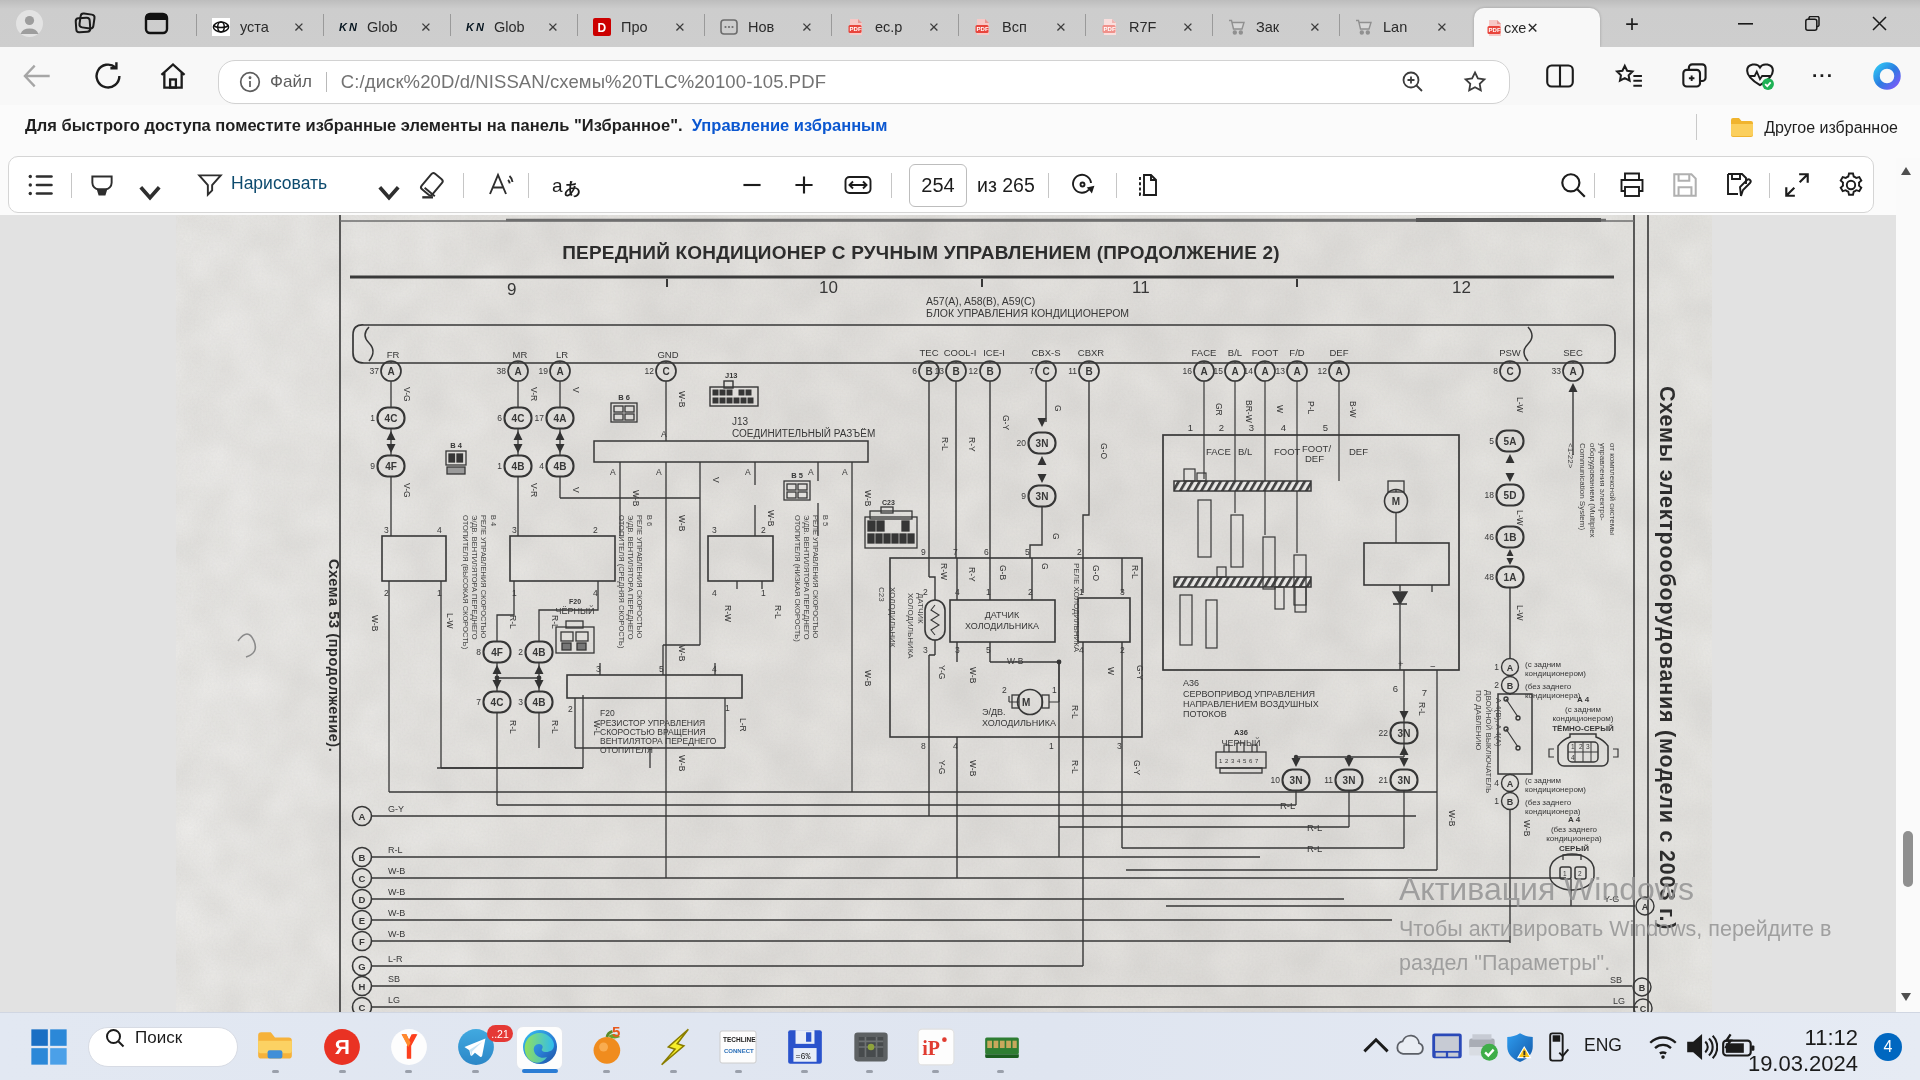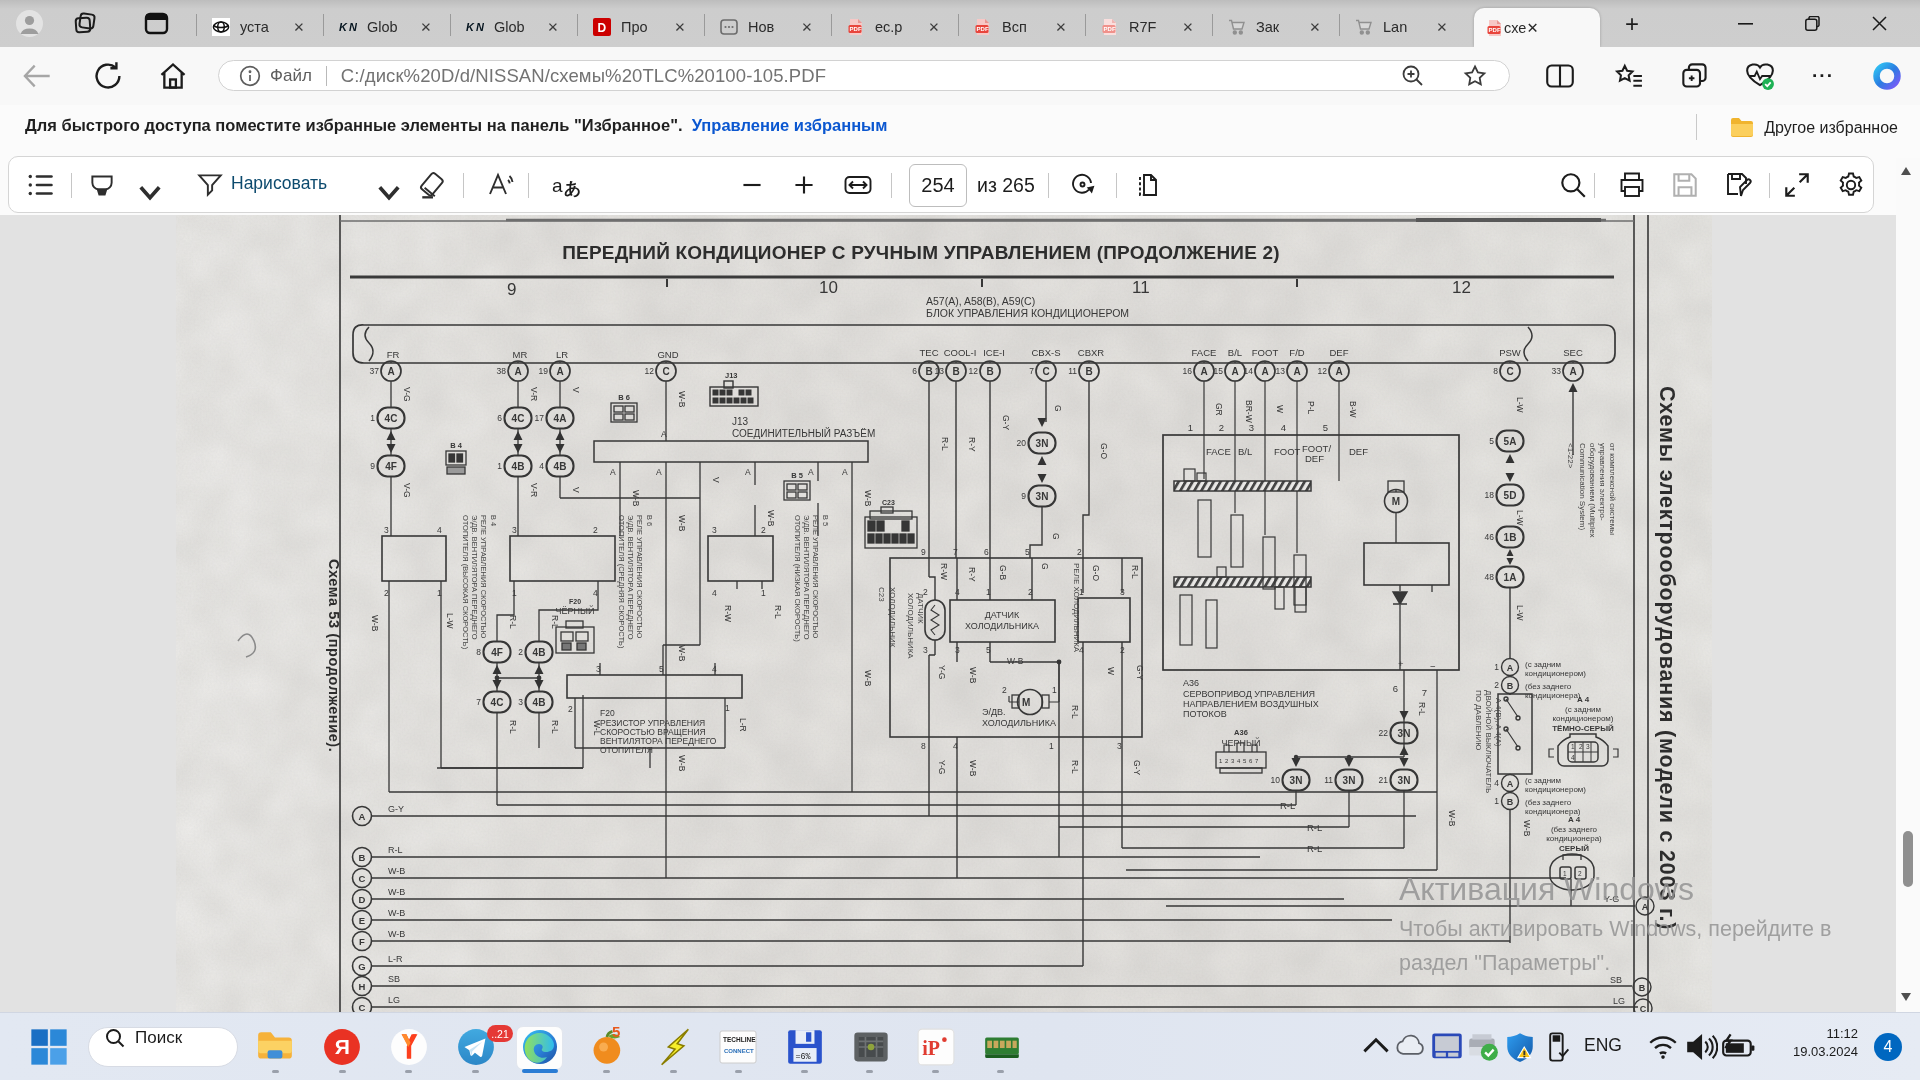--- a/index.html
+++ b/index.html
@@ -14,21 +14,21 @@
   .tab .tx { margin-left:5px; font-size:13.5px; color:#3c3c3c; width:16px; text-align:center;}
   .tsep { position:absolute; top:14px; width:1px; height:22px; background:#9a9a9a; }
   .favic { width:18px; height:18px; flex:0 0 18px; }
   #activetab { position:absolute; left:1474px; top:8px; width:126px; height:39px; background:#f8f8f8; border-radius:10px 10px 0 0; display:flex; align-items:center; padding-left:12px; color:#2b2b2b; font-size:14.5px; box-shadow:0 0 3px rgba(0,0,0,.25);}
   #activetab .cover { position:absolute; left:0; right:0; bottom:-4px; height:6px; background:#f8f8f8; }
   .winctl { position:absolute; top:0; height:47px; width:46px; display:flex; align-items:center; justify-content:center; color:#1a1a1a; font-size:15px; }
 
   
   #toolbar { left:0; top:47px; width:1920px; height:58px; background:#f8f8f8; }
   .tbicon { position:absolute; top:14px; width:30px; height:30px; display:flex; align-items:center; justify-content:center; }
-  #urlpill { position:absolute; left:218px; top:13px; width:1292px; height:31px; background:#ffffff; border:1px solid #d2d2d2; border-radius:17px; display:flex; align-items:center; }
+  #urlpill { position:absolute; left:218px; top:13px; width:1292px; height:44px; background:#ffffff; border:1px solid #d2d2d2; border-radius:17px; display:flex; align-items:center; }
   #urlpill .info { margin-left:20px; }
   #urlpill .fail { margin-left:9px; color:#5d5d5d; font-size:17px; }
   #urlpill .vsep { margin:0 14px; width:1px; height:20px; background:#b9b9b9; }
   #urlpill .url { color:#737373; font-size:18.5px; letter-spacing:.1px; }
 
   
   #favbar { left:0; top:105px; width:1920px; height:45px; background:#fbfbfb; }
   #favbar .msg { position:absolute; left:25px; top:11px; font-size:16.5px; font-weight:700; color:#1f1f1f; }
   #favbar .msg a { color:#0b57d0; font-weight:700; }
   #favbar .right { position:absolute; right:22px; top:12px; font-size:16px; color:#1f1f1f; display:flex; align-items:center; gap:10px;}
@@ -51,21 +51,21 @@
   
   #wm { position:absolute; left:1399px; top:656px; color:#949494; opacity:.85; }
   #wm .l1 { font-size:32px; }
   #wm .l23 { font-size:21.5px; margin-top:9px; }
 
   
   #taskbar { left:0; top:1012px; width:1920px; height:68px; background:linear-gradient(90deg,#e2e8f2,#dfe5f0 55%,#e6ebf4); border-top:1px solid #d0d6e2; }
   .tico { position:absolute; top:14px; width:40px; height:40px; display:flex; align-items:center; justify-content:center; }
   .rundot { position:absolute; top:57px; width:7px; height:3px; border-radius:2px; background:#9aa0ab; }
   #search { position:absolute; left:88px; top:14px; width:150px; height:40px; background:#ffffff; border:1px solid #d7dbe4; border-radius:20px; display:flex; align-items:flex-start; color:#1b1b1b; font-size:17px; }
-  #clock { position:absolute; right:62px; top:12px; text-align:right; font-size:13px; color:#1b1b1b; line-height:18px; }
+  #clock { position:absolute; right:62px; top:12px; text-align:right; font-size:22px; color:#1b1b1b; line-height:26px; }
   #badge4 { position:absolute; right:18px; top:20px; width:28px; height:28px; border-radius:50%; background:#0067c0; color:#fff; font-size:16px; display:flex; align-items:center; justify-content:center; }
 </style>
 </head>
 <body>
 
 <div class="abs" id="tabbar">
 
   <svg class="abs" style="left:16px;top:10px" width="27" height="27" viewBox="0 0 27 27">
       <circle cx="13.5" cy="13.5" r="13.5" fill="#e3e3e3"></circle>
       <circle cx="13.5" cy="10.5" r="4.6" fill="#9d9d9d"></circle>

